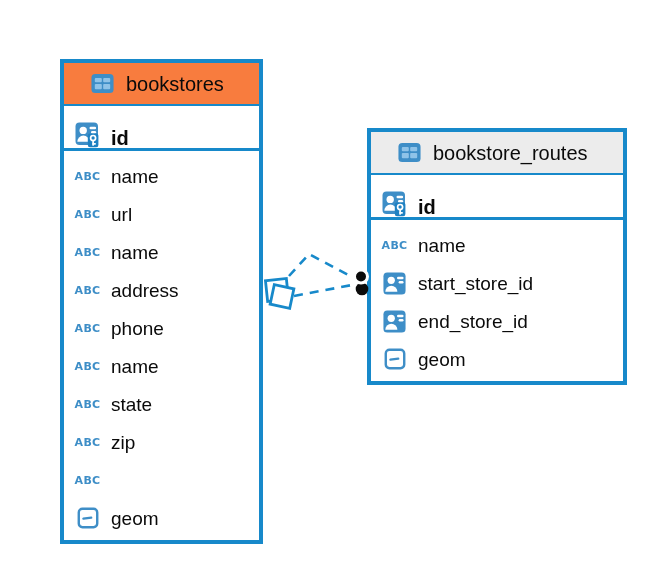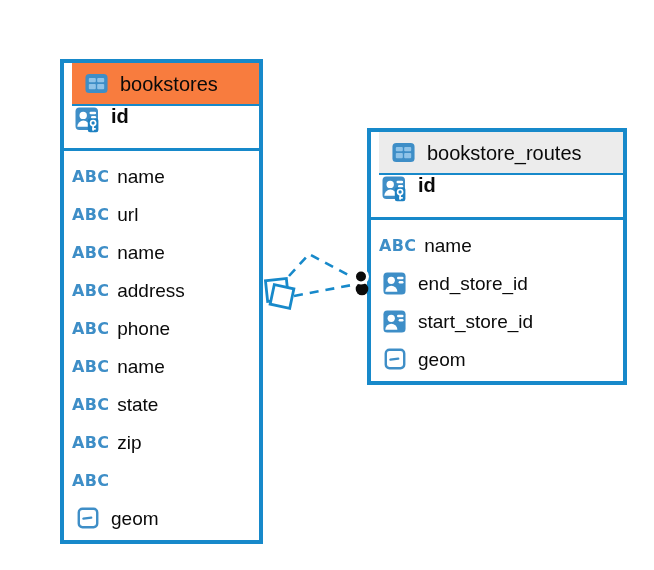--- a/index.html
+++ b/index.html
@@ -8,30 +8,30 @@
     --gray-header:#ececec;
     --icon-blue:#3e8ec7;
     --text-color:#0a0a0a;
   }
   *{box-sizing:border-box;margin:0;padding:0;}
   html,body{background:#fff;}
   body{font-family:"Liberation Sans","DejaVu Sans",sans-serif;color:var(--text-color);}
   .canvas{position:relative;width:654px;height:570px;background:#ffffff;overflow:hidden;}
 
   .er-table{position:absolute;background:#fff;border:4px solid var(--accent);}
-  .tbl-header{display:flex;align-items:center;gap:8px;padding:0 9px;height:43px;
-    border-bottom:2px solid var(--accent);font-size:20px;font-weight:500;white-space:nowrap;margin-left:8px;}
+  .tbl-header{display:flex;align-items:center;gap:8px;padding:0 23px;height:43px;
+    border-bottom:2px solid var(--accent);font-size:20px;font-weight:500;white-space:nowrap;}
   .tbl-header.orange{background:var(--orange-header);}
   .tbl-header.gray{background:var(--gray-header);}
-  .pk-row{display:flex;align-items:flex-start;gap:8px;padding:0 8px;height:45px;
+  .pk-row{display:flex;align-items:flex-end;gap:8px;padding:0 8px;height:45px;
     border-bottom:3px solid var(--accent);font-size:20px;font-weight:700;}
   .fields{padding:6px 0 3px;}
   .frow{display:flex;align-items:center;gap:8px;padding:0 8px;height:38px;font-size:19px;white-space:nowrap;}
   .icell{flex:0 0 31px;display:flex;align-items:center;justify-content:center;}
-  .abc{font-family:"DejaVu Sans",sans-serif;font-weight:800;font-size:16px;
+  .abc{font-family:"DejaVu Sans",sans-serif;font-weight:800;font-size:11px;
     letter-spacing:.3px;color:var(--icon-blue);}
   .flabel{line-height:1;}
 
   #tbl-bookstores{left:60px;top:59px;width:203px;}
   #tbl-bookstore-routes{left:367px;top:128px;width:260px;}
 
   #rel-overlay{position:absolute;left:0;top:0;width:654px;height:570px;pointer-events:none;}
 </style>
 </head>
 <body>
@@ -160,33 +160,33 @@
       <div class="frow">
         <span class="icell">
           <svg width="25" height="25" viewBox="0 0 26 26">
             <rect x="1.5" y="1.5" width="23" height="23" rx="4" fill="var(--icon-blue)"></rect>
             <rect x="15.6" y="6" width="6.8" height="2.6" rx="1.3" fill="#fff"></rect>
             <rect x="17.3" y="10.4" width="5.1" height="2.6" rx="1.3" fill="#fff"></rect>
             <circle cx="9.6" cy="9.7" r="3.8" fill="#fff"></circle>
             <path d="M3.4 21.6 a6.3 6.3 0 0 1 12.6 0 z" fill="#fff"></path>
           </svg>
         </span>
-        <span class="flabel">end_store_id</span>
+        <span class="flabel">start_store_id</span>
       </div>
       <div class="frow">
         <span class="icell">
           <svg width="25" height="25" viewBox="0 0 26 26">
             <rect x="1.5" y="1.5" width="23" height="23" rx="4" fill="var(--icon-blue)"></rect>
             <rect x="15.6" y="6" width="6.8" height="2.6" rx="1.3" fill="#fff"></rect>
             <rect x="17.3" y="10.4" width="5.1" height="2.6" rx="1.3" fill="#fff"></rect>
             <circle cx="9.6" cy="9.7" r="3.8" fill="#fff"></circle>
             <path d="M3.4 21.6 a6.3 6.3 0 0 1 12.6 0 z" fill="#fff"></path>
           </svg>
         </span>
-        <span class="flabel">start_store_id</span>
+        <span class="flabel">end_store_id</span>
       </div>
       <div class="frow">
         <span class="icell">
           <svg width="24" height="24" viewBox="0 0 26 26">
             <rect x="3" y="3" width="20" height="20" rx="4" fill="none" stroke="var(--icon-blue)" stroke-width="2.6"></rect>
             <line x1="8" y1="13.7" x2="16.5" y2="12.6" stroke="var(--icon-blue)" stroke-width="2.5" stroke-linecap="round"></line>
           </svg>
         </span>
         <span class="flabel">geom</span>
       </div>

